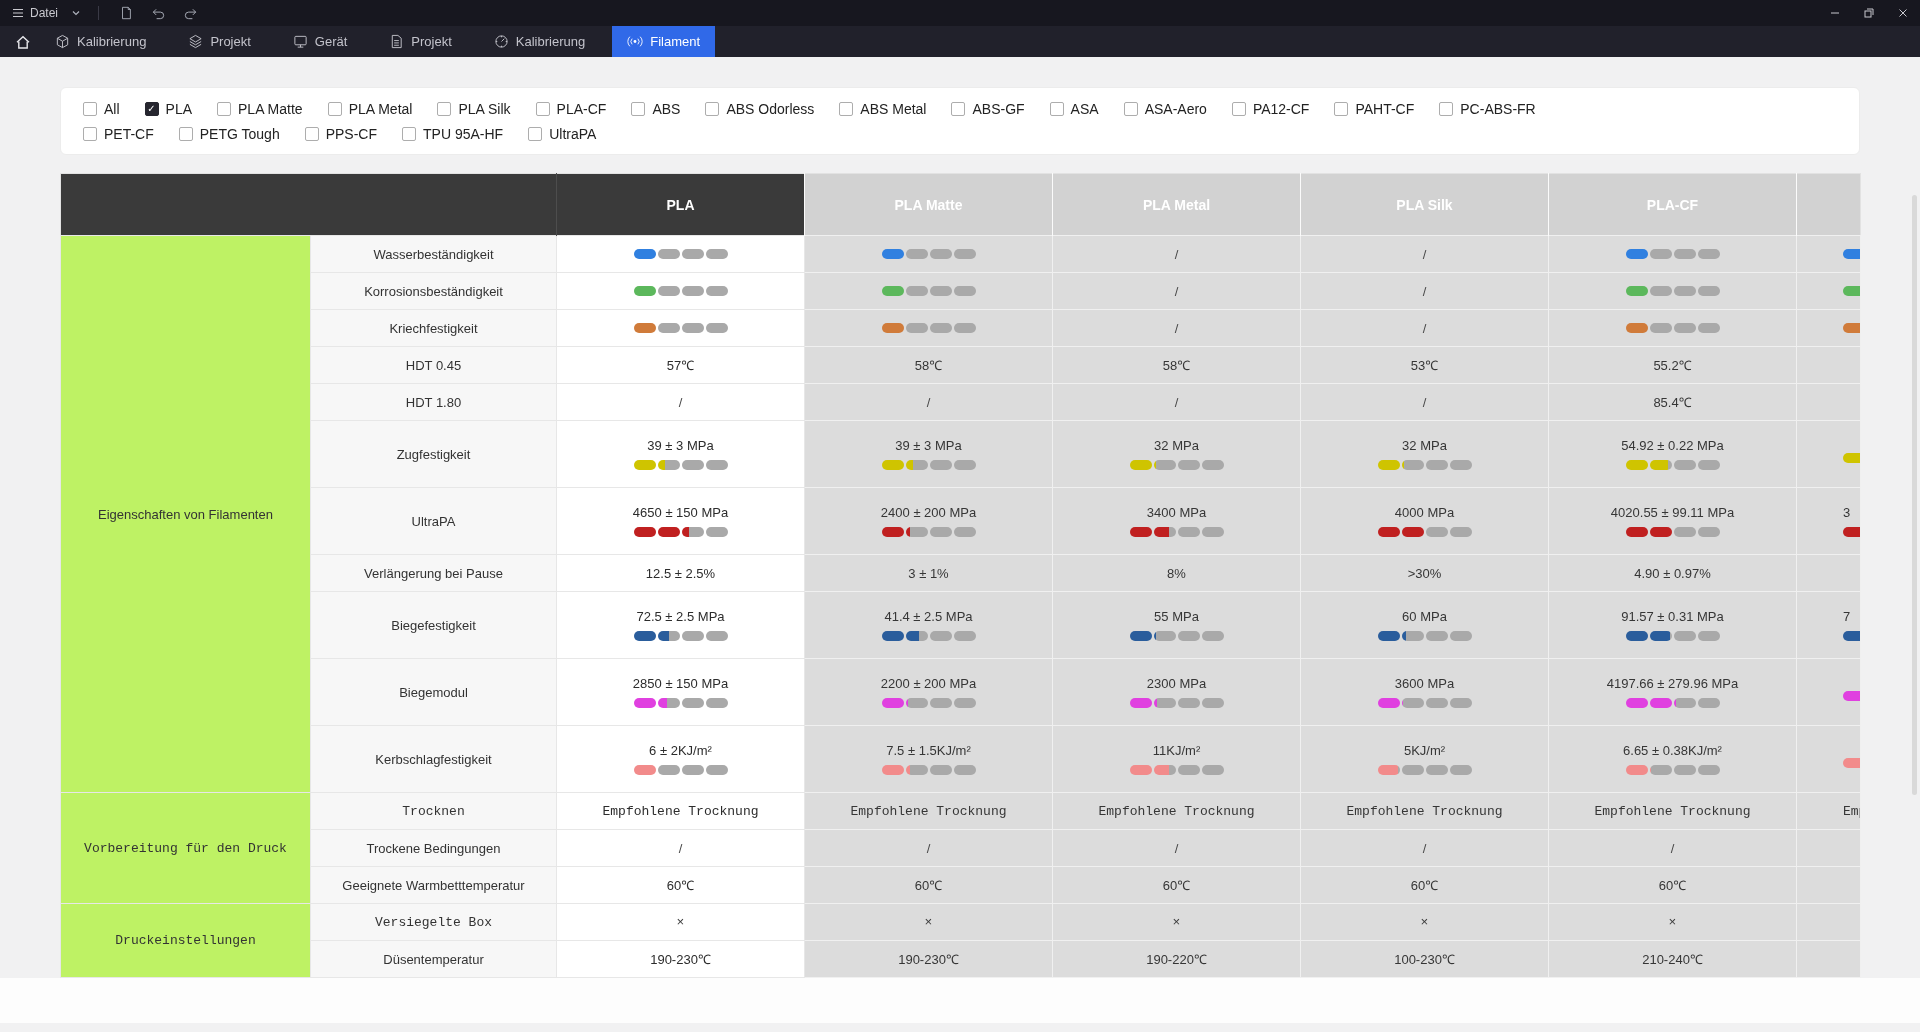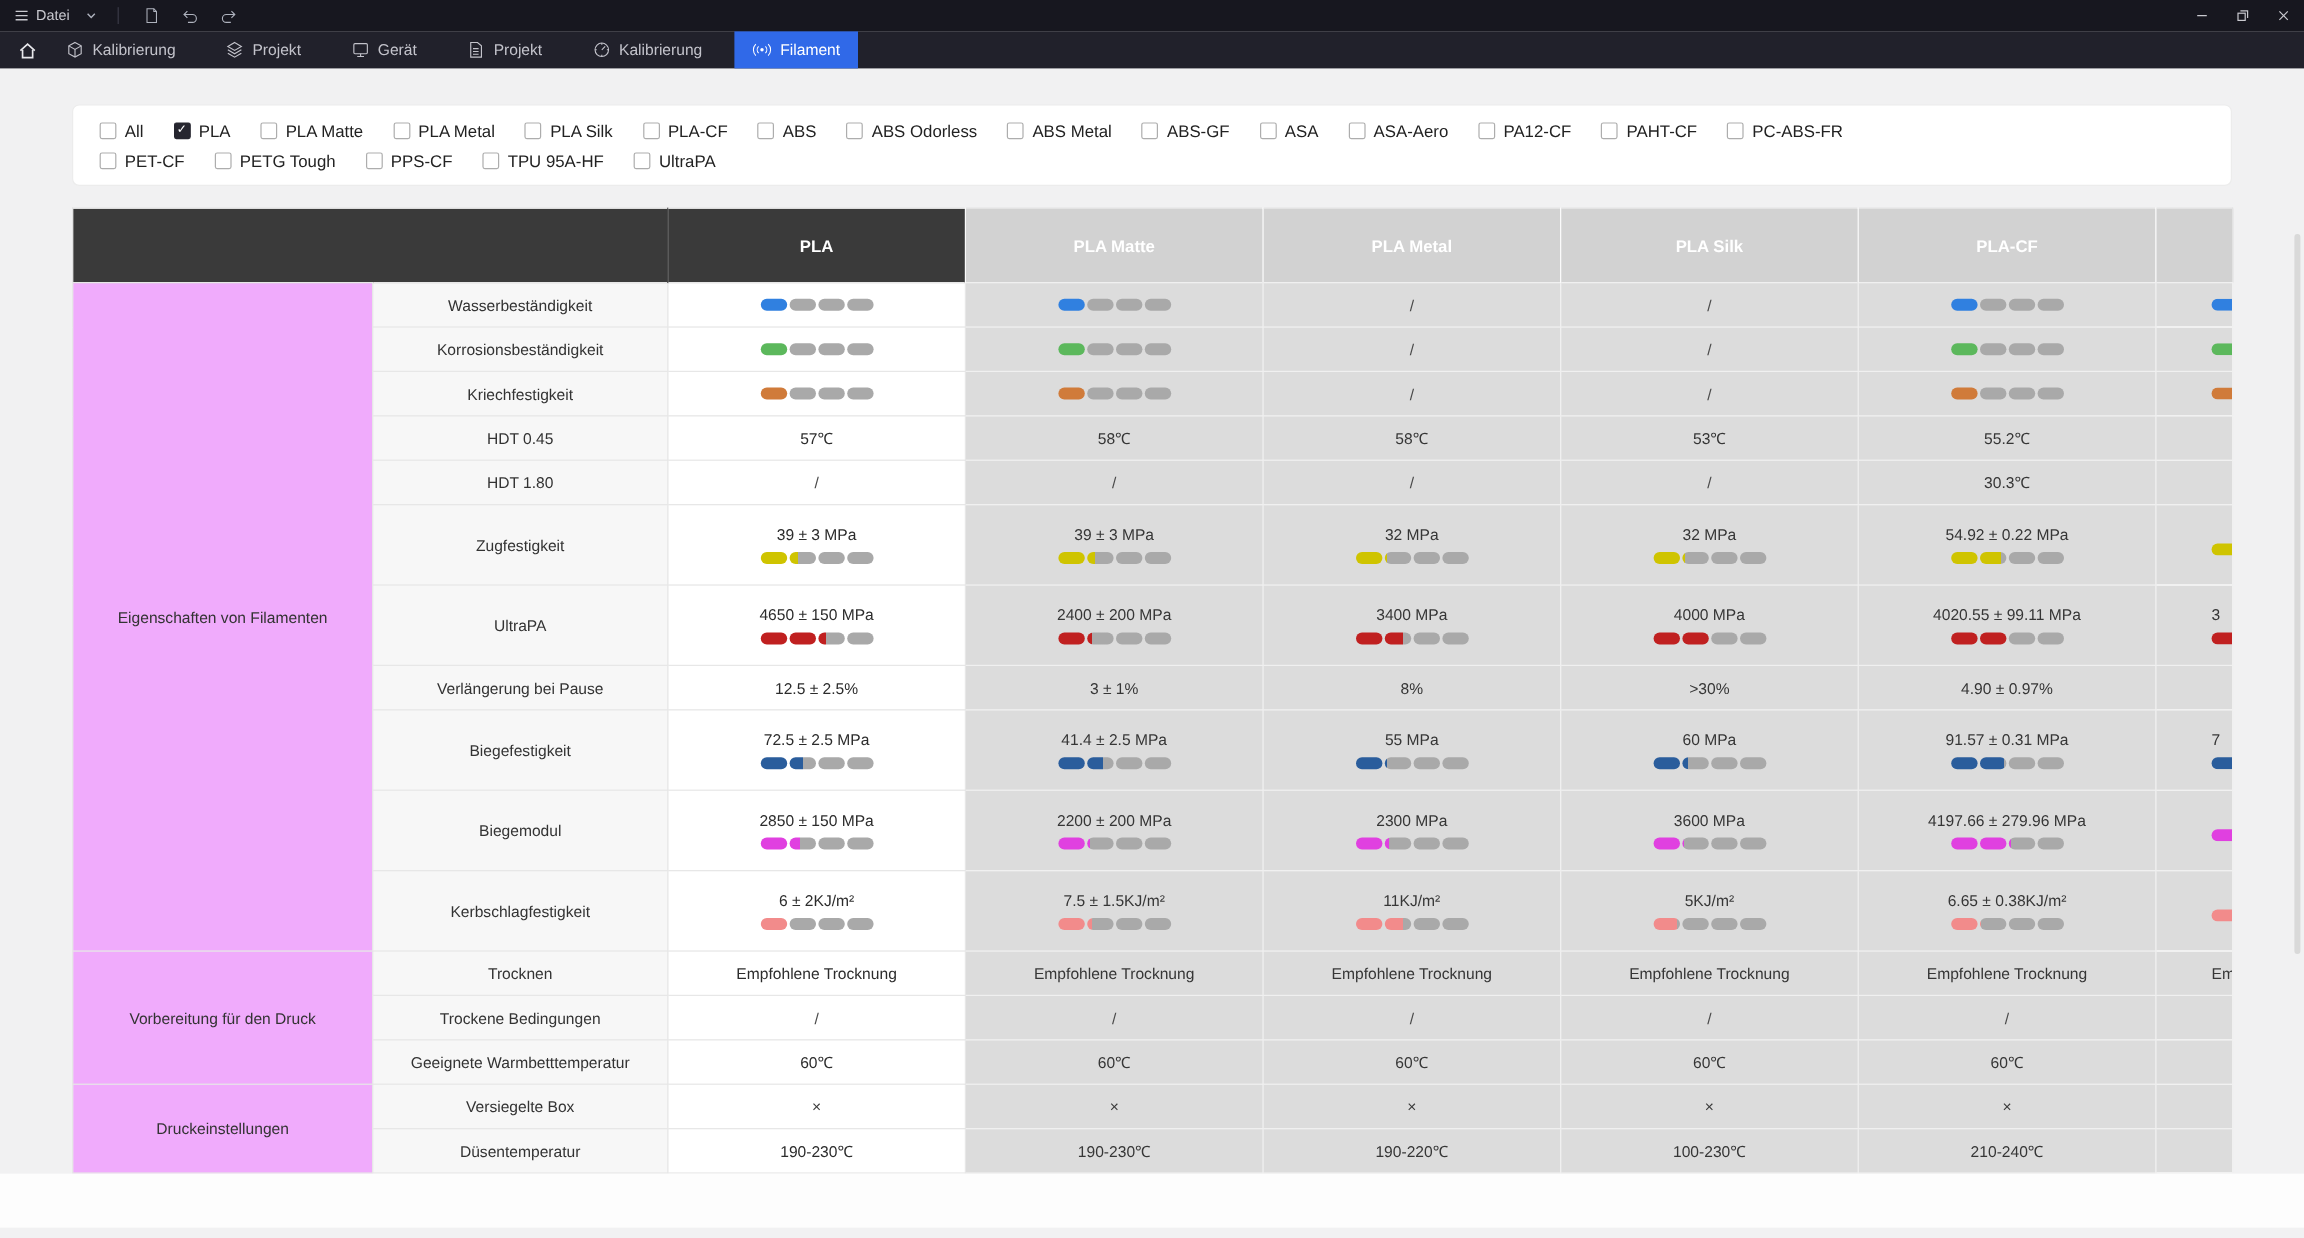--- a/index.html
+++ b/index.html
@@ -36,25 +36,25 @@
 
   
   .table-wrap { margin:18px 0 0 60px; width:1800px; }
   table.compare { border-collapse:collapse; table-layout:fixed; width:1800px; font-size:13px; border:1px solid #e2e2e2; }
   th { height:62px; font-size:14px; font-weight:bold; color:#fff; text-align:center; vertical-align:middle; }
   th.corner { background:#3a3a3a; }
   th.h-sel { background:#3a3a3a; border-left:1px solid #4d4d4d; cursor:pointer; }
   th.h-dim { background:#d2d2d2; border-left:1px solid #fbfbfb; cursor:pointer; }
   td { height:37px; text-align:center; vertical-align:middle; border:1px solid #e7e7e7; color:#2c2c2c; }
   tr.textbar td { height:67px; }
-  td.group-cell { background:#f0abfc; color:#333;margin-top:16px; }
+  td.group-cell { background:#bef264; color:#333;margin-top:16px; }
   td.prop-cell { background:#f7f7f7; color:#333; }
   td.c-sel { background:#ffffff; }
   td.c-dim { background:#dcdcdc; border-color:#f0f0f0; color:#363636; }
-  tr.group-start td { border-top:1px solid #cfcfcf; }
+  tr.group-start td { border-top:1px solid #cfcfcf;font-family:Liberation Mono, monospace; }
   td.clip { overflow:hidden; }
   .clipinner { padding-left:46px; display:flex; flex-direction:column; align-items:flex-start; overflow:hidden; white-space:nowrap; text-align:left; }
   .cellbox { display:flex; flex-direction:column; align-items:center; justify-content:center; }
   .val { margin-bottom:7px; }
   .bar { display:flex; gap:2px; }
   .seg { width:22px; height:10px; border-radius:5px; flex:none; }
   .slash { color:#4a4a4a; }
   .cross { color:#3a3a3a; font-size:13px; }
 
   .bottom-strip { width:1920px; height:45px; background:#fdfdfd; margin-top:0; }
@@ -473,21 +473,21 @@
           <td class="c-dim">
             <div class="cellbox slash">/</div>
           </td>
           <td class="c-dim">
             <div class="cellbox slash">/</div>
           </td>
           <td class="c-dim">
             <div class="cellbox slash">/</div>
           </td>
           <td class="c-dim">
-            <div class="cellbox">30.3℃</div>
+            <div class="cellbox">85.4℃</div>
           </td>
           <td class="c-dim clip"></td>
         </tr>
         <tr class="textbar">
           <td class="prop-cell">Zugfestigkeit</td>
           <td class="c-sel">
             <div class="cellbox">
               <div class="val">39 ± 3 MPa</div>
               <div class="bar">
                 <span class="seg" style="background: rgb(207, 196, 0);"></span>

